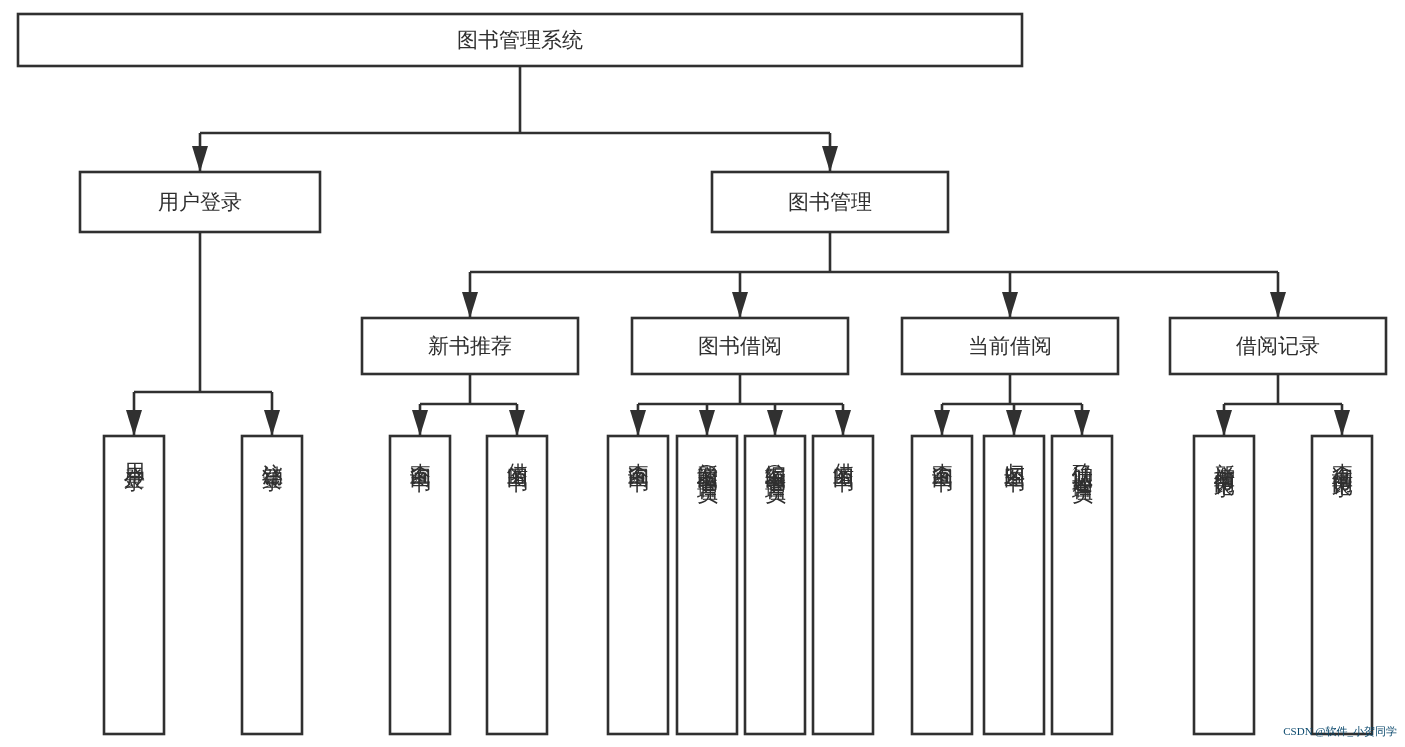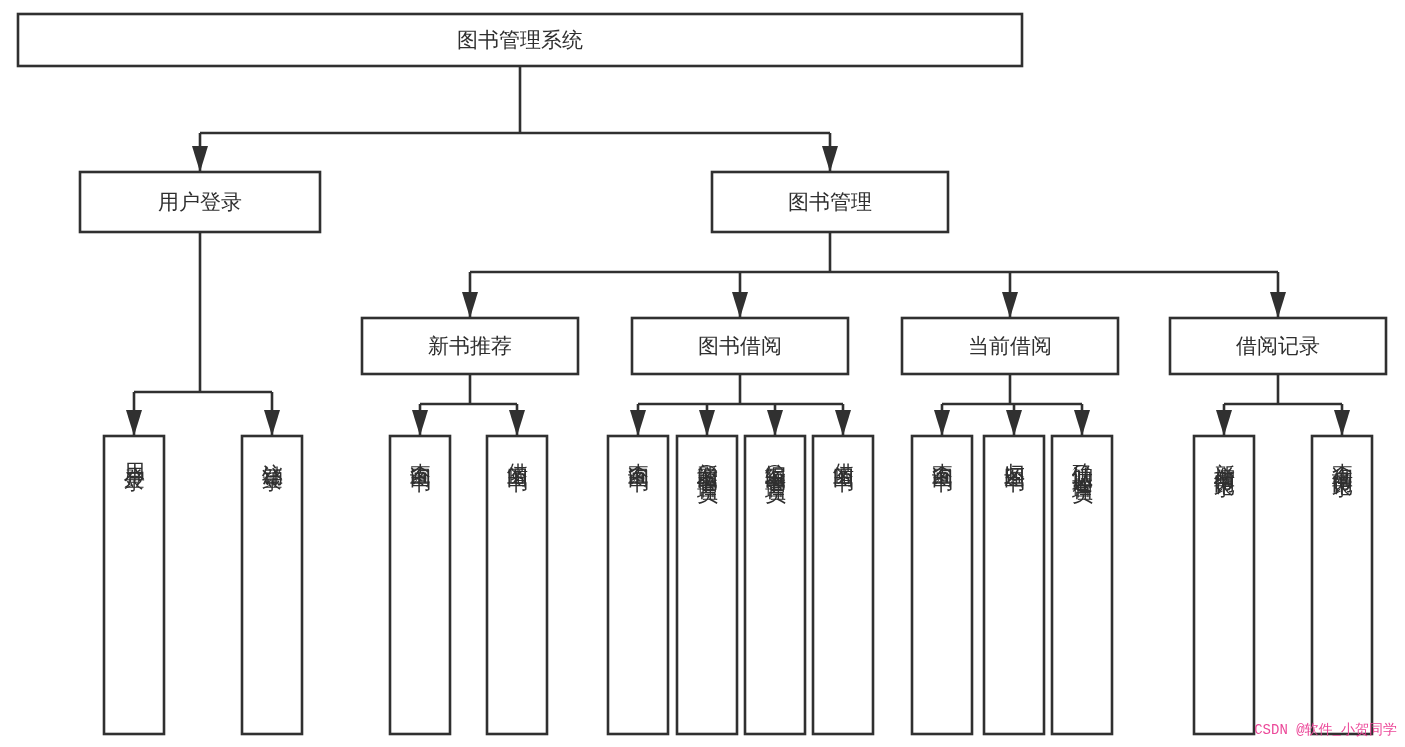--- a/index.html
+++ b/index.html
@@ -65,23 +65,23 @@
     line-height: 1.0;
     color: #2f2f2f;
     letter-spacing: 3px;
     white-space: nowrap;
     text-align: center;
   }
   #watermark {
     position: absolute;
     right: 8px;
     bottom: 4px;
-    font-family: Liberation Mono, monospace;
-    font-size: 14px;
-    color: #ec4899;
+    font-family: Liberation Serif, serif;
+    font-size: 11px;
+    color: #0c4a6e;
     white-space: nowrap;
     user-select: none;
   }
 </style>
 </head>
 <body>
 
 <div id="diagram-root">
   <svg id="tree-svg" viewBox="0 0 1405 747" xmlns="http://www.w3.org/2000/svg">
     <g id="connector-layer">

